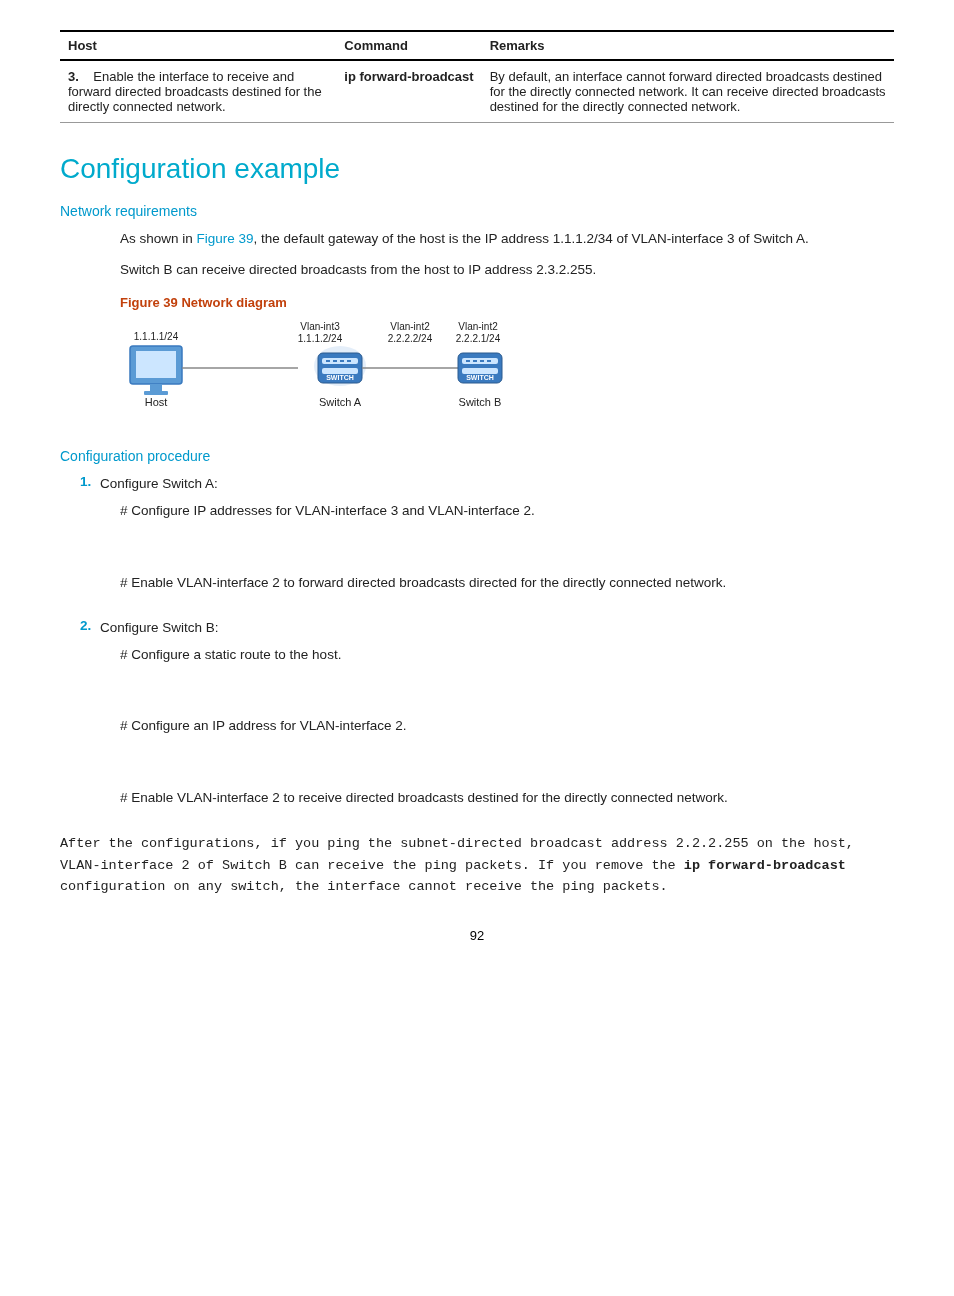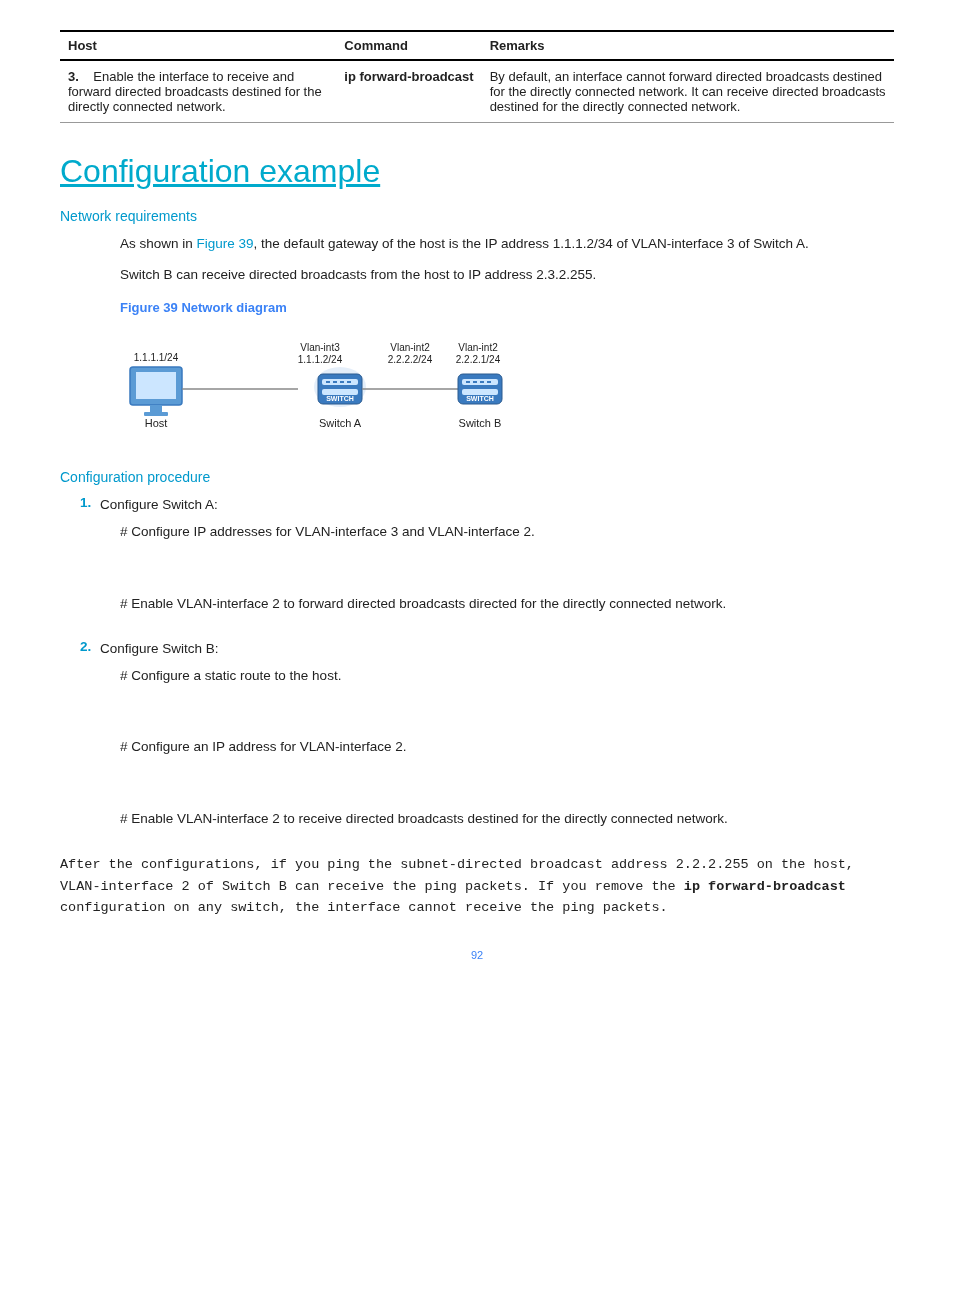--- a/index.html
+++ b/index.html
@@ -39,39 +39,38 @@
       white-space: nowrap;
     }
     .cmd-cell {
       font-weight: bold;
       white-space: nowrap;
       padding-top: 18px;
     }
 
     
     .section-title {
-      font-size: 32px;
+      font-size: 28px;
       color: #00aacc;
       font-weight: normal;
       margin-bottom: 18px;
       margin-top: 10px;
-      text-decoration: underline;
     }
     .sub-title {
       font-size: 14px;
       color: #0099cc;
       font-weight: normal;
       margin-bottom: 10px;
       margin-top: 18px;
     }
     .figure-title {
       font-size: 13px;
-      color: #3b82f6;
-      font-weight: bold;
-      margin-bottom: 24px;
+      color: #c2410c;
+      font-weight: bold;
+      margin-bottom: 8px;
       margin-top: 14px;
     }
 
     
     .body-text {
       margin-left: 60px;
       margin-bottom: 10px;
       line-height: 1.55;
     }
     .body-text-full {
@@ -114,22 +113,22 @@
       margin-top: 8px;
     }
     .diagram-svg {
       display: block;
     }
 
     
     .page-num {
       text-align: center;
       margin-top: 30px;
-      font-size: 11px;
-      color: #3b82f6;
+      font-size: 13px;
+      color: #000000;
     }
 
     .spacer { height: 45px; }
     .spacer-sm { height: 18px; }
   </style>
 </head>
 <body>
 
 <table class="config-table">
   <thead>

